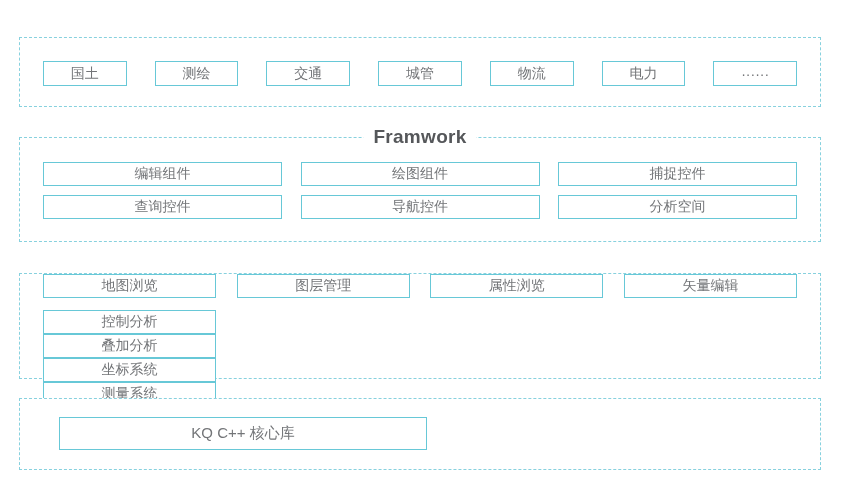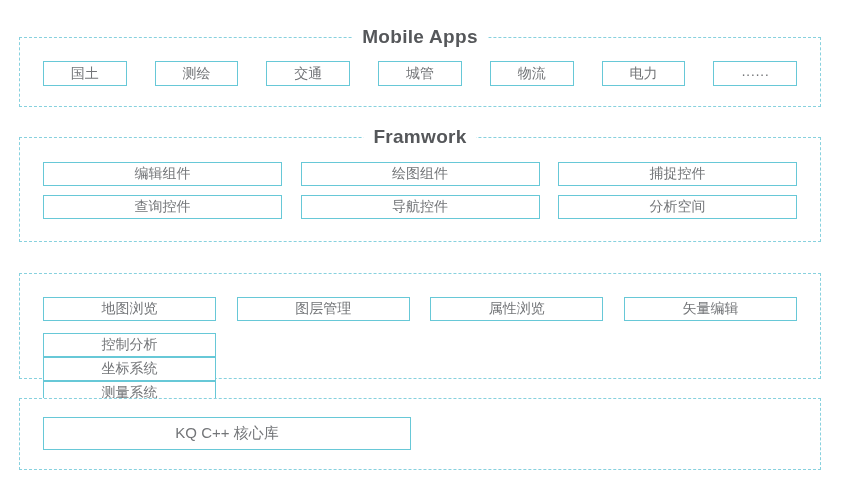--- a/index.html
+++ b/index.html
@@ -59,35 +59,34 @@
   .s1 { top: 37px; height: 70px; }
   .s1 .row { margin-top: 23px; gap: 28px; }
   .s1 .box { width: 90px; height: 25px; }
   
   .s2 { top: 137px; height: 105px; }
   .s2 .row-1 { margin-top: 24px; }
   .s2 .row-2 { margin-top: 9px; }
   .s2 .box { width: 239px; height: 24px; }
   
   .s3 { top: 273px; height: 106px; }
-  .s3 .row-1 { margin-top: 23px; }
+  .s3 .row-1 { }
   .s3 .row-2 { margin-top: 12px; flex-direction: column; }
   .s3 .box { width: 173px; height: 24px; }
   
   .s4 { top: 398px; height: 72px; }
   .s4 .row { margin-top: 18px; }
-  .s4 .box { width: 368px; height: 33px; font-size: 15px; }
+  .s4 .box { width: 368px; height: 33px; font-size: 15px; margin-left: 16px; }
 </style>
 </head>
 <body>
 
 <div class="canvas">
 
   <section class="group s1">
-    <h2 class="group-title">Mobile Apps</h2>
     <div class="row">
       <div class="box">国土</div>
       <div class="box">测绘</div>
       <div class="box">交通</div>
       <div class="box">城管</div>
       <div class="box">物流</div>
       <div class="box">电力</div>
       <div class="box">······</div>
     </div>
   </section>
@@ -108,20 +107,21 @@
 
   <section class="group s3">
     <div class="row row-1">
       <div class="box">地图浏览</div>
       <div class="box">图层管理</div>
       <div class="box">属性浏览</div>
       <div class="box">矢量编辑</div>
     </div>
     <div class="row row-2">
       <div class="box">控制分析</div>
+      <div class="box">叠加分析</div>
       <div class="box">坐标系统</div>
       <div class="box">测量系统</div>
     </div>
   </section>
 
   <section class="group s4">
     <div class="row">
       <div class="box">KQ C++ 核心库</div>
     </div>
   </section>

